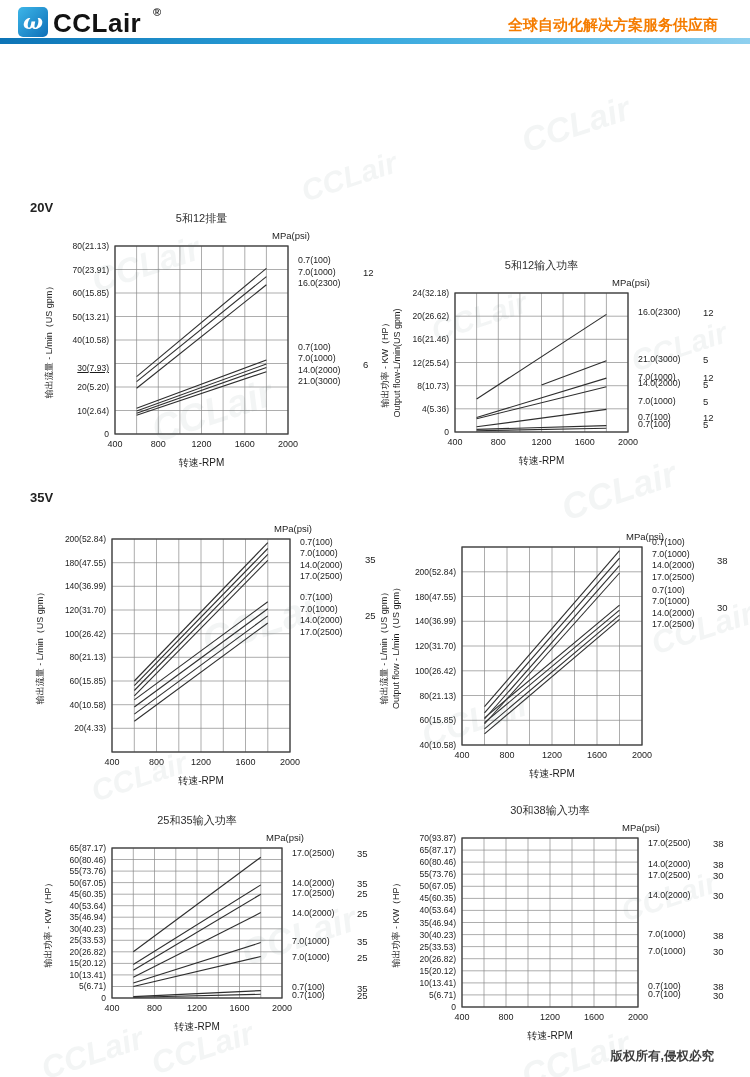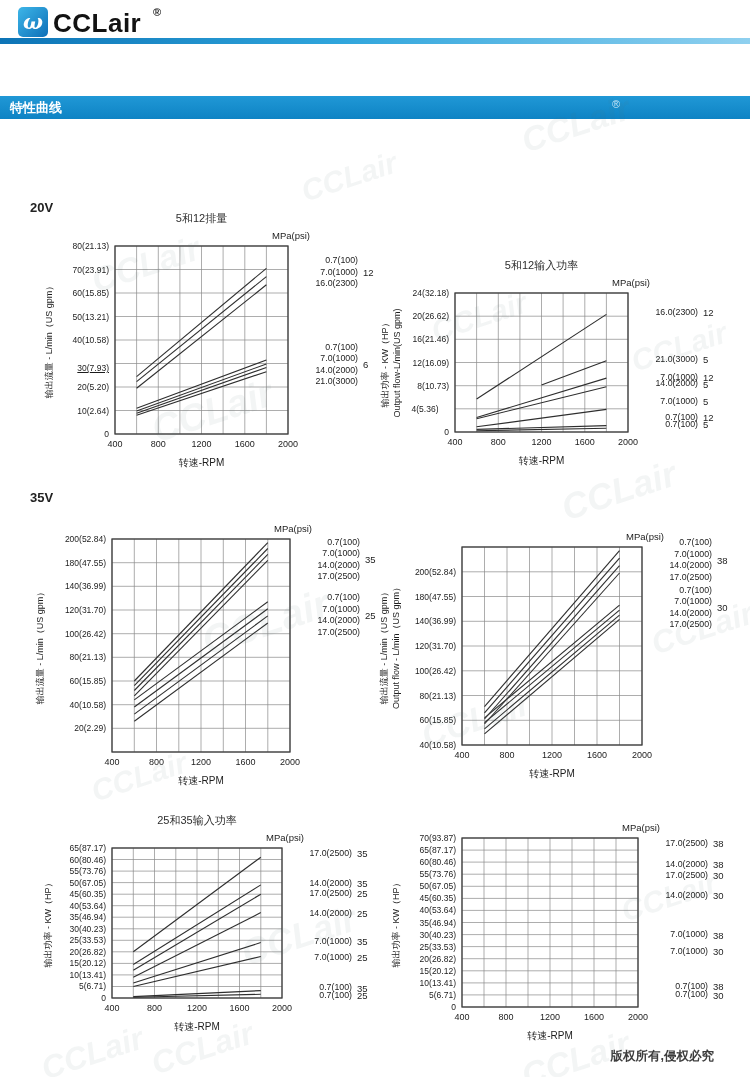--- a/index.html
+++ b/index.html
@@ -32,39 +32,37 @@
   .dline{stroke:#2e2e2e;stroke-width:1.1;}
   .ytick{position:absolute;font-size:8.5px;text-align:right;color:#1c1c1c;white-space:nowrap;}
   .xtick{position:absolute;font-size:9px;width:40px;text-align:center;color:#1c1c1c;}
   .xlabel{position:absolute;left:0;text-align:center;font-size:10px;color:#1c1c1c;}
   .ctitle{position:absolute;text-align:center;font-size:11px;color:#2e2e2e;}
   .mpa{position:absolute;font-size:9.5px;color:#1c1c1c;white-space:nowrap;}
   .ylab-wrap{position:absolute;width:0;height:0;}
   .ylab{position:absolute;left:0;top:0;white-space:nowrap;font-size:9px;color:#1c1c1c;
         transform:rotate(-90deg) translate(-50%,-50%);transform-origin:0 0;display:inline-block;}
   .lgroup{position:absolute;display:flex;align-items:center;}
-  .litems{text-align:right;width:60px;}
+  .litems{width:60px;}
   .litem{font-size:8.8px;line-height:11.5px;color:#1c1c1c;white-space:nowrap;}
   .lsize{font-size:9.5px;color:#1c1c1c;margin-left:5px;width:14px;text-align:left;}
 </style>
 </head>
 <body>
 
 <div class="page">
 
   <div class="logo-box">
     <span class="logo-glyph">ω</span>
   </div>
   <div class="brand">CCLair</div>
   <div class="brand-reg">®</div>
+  <div class="tagline">全球自动化解决方案服务供应商</div>
   <div class="blue-strip"></div>
 
-  <div class="section-bar">
-    <div class="section-bar-label">特性曲线</div>
-  </div>
   <div class="bar-reg">®</div>
 
 
   <div class="pump-section" style="top:200px;">20V</div>
   <div class="pump-section" style="top:490px;">35V</div>
 
   <div class="chart" style="left: 115px; top: 246px; width: 173px; height: 188px;">
       <svg width="173" height="188">
         <line class="grid" x1="0.0" y1="0" x2="0.0" y2="188"></line>
         <line class="grid" x1="21.6" y1="0" x2="21.6" y2="188"></line>
@@ -154,23 +152,23 @@
         <polyline class="dline" fill="none" points="86.5,92.1 151.4,67.8"></polyline>
         <polyline class="dline" fill="none" points="21.6,124.5 151.4,85.1"></polyline>
         <polyline class="dline" fill="none" points="21.6,125.7 151.4,93.8"></polyline>
         <polyline class="dline" fill="none" points="21.6,133.8 151.4,116.4"></polyline>
         <polyline class="dline" fill="none" points="21.6,136.4 151.4,132.6"></polyline>
         <polyline class="dline" fill="none" points="21.6,137.8 151.4,135.2"></polyline>
       </svg>
       <div class="ytick" style="top: -5px; left: -54px; width: 48px;">24(32.18)</div>
       <div class="ytick" style="top: 18.1667px; left: -54px; width: 48px;">20(26.62)</div>
       <div class="ytick" style="top: 41.3333px; left: -54px; width: 48px;">16(21.46)</div>
-      <div class="ytick" style="top: 64.5px; left: -54px; width: 48px;">12(16.09)</div>
+      <div class="ytick" style="top: 64.5px; left: -54px; width: 48px;">12(25.54)</div>
       <div class="ytick" style="top: 87.6667px; left: -54px; width: 48px;">8(10.73)</div>
-      <div class="ytick" style="top: 110.833px; left: -54px; width: 48px; text-align: center;">4(5.36)</div>
+      <div class="ytick" style="top: 110.833px; left: -54px; width: 48px;">4(5.36)</div>
       <div class="ytick" style="top: 134px; left: -54px; width: 48px;">0</div>
       <div class="xtick" style="left: -20px; top: 144px;">400</div>
       <div class="xtick" style="left: 23.25px; top: 144px;">800</div>
       <div class="xtick" style="left: 66.5px; top: 144px;">1200</div>
       <div class="xtick" style="left: 109.75px; top: 144px;">1600</div>
       <div class="xtick" style="left: 153px; top: 144px;">2000</div>
       <div class="xlabel" style="top: 161px; width: 173px;">转速-RPM</div>
       <div class="ctitle" style="top: -35px; left: -20px; width: 213px;">5和12输入功率</div>
       <div class="mpa" style="top: -16px; right: -22px;">MPa(psi)</div>
       <div class="ylab-wrap" style="left: -70px; top: 69.5px;">
@@ -254,21 +252,21 @@
         <polyline class="dline" fill="none" points="22.3,182.2 155.8,84.0"></polyline>
       </svg>
       <div class="ytick" style="top: -5px; left: -62px; width: 56px;">200(52.84)</div>
       <div class="ytick" style="top: 18.6667px; left: -62px; width: 56px;">180(47.55)</div>
       <div class="ytick" style="top: 42.3333px; left: -62px; width: 56px;">140(36.99)</div>
       <div class="ytick" style="top: 66px; left: -62px; width: 56px;">120(31.70)</div>
       <div class="ytick" style="top: 89.6667px; left: -62px; width: 56px;">100(26.42)</div>
       <div class="ytick" style="top: 113.333px; left: -62px; width: 56px;">80(21.13)</div>
       <div class="ytick" style="top: 137px; left: -62px; width: 56px;">60(15.85)</div>
       <div class="ytick" style="top: 160.667px; left: -62px; width: 56px;">40(10.58)</div>
-      <div class="ytick" style="top: 184.333px; left: -62px; width: 56px;">20(2.29)</div>
+      <div class="ytick" style="top: 184.333px; left: -62px; width: 56px;">20(4.33)</div>
       <div class="xtick" style="left: -20px; top: 218px;">400</div>
       <div class="xtick" style="left: 24.5px; top: 218px;">800</div>
       <div class="xtick" style="left: 69px; top: 218px;">1200</div>
       <div class="xtick" style="left: 113.5px; top: 218px;">1600</div>
       <div class="xtick" style="left: 158px; top: 218px;">2000</div>
       <div class="xlabel" style="top: 235px; width: 178px;">转速-RPM</div>
       <div class="mpa" style="top: -16px; right: -22px;">MPa(psi)</div>
       <div class="ylab-wrap" style="left: -72px; top: 106.5px;">
         <span class="ylab">输出流量 - L/min（US gpm）</span>
       </div>
@@ -512,20 +510,21 @@
       <div class="ytick" style="top: 127.786px; left: -56px; width: 50px;">15(20.12)</div>
       <div class="ytick" style="top: 139.857px; left: -56px; width: 50px;">10(13.41)</div>
       <div class="ytick" style="top: 151.929px; left: -56px; width: 50px;">5(6.71)</div>
       <div class="ytick" style="top: 164px; left: -56px; width: 50px;">0</div>
       <div class="xtick" style="left: -20px; top: 174px;">400</div>
       <div class="xtick" style="left: 24px; top: 174px;">800</div>
       <div class="xtick" style="left: 68px; top: 174px;">1200</div>
       <div class="xtick" style="left: 112px; top: 174px;">1600</div>
       <div class="xtick" style="left: 156px; top: 174px;">2000</div>
       <div class="xlabel" style="top: 191px; width: 176px;">转速-RPM</div>
+      <div class="ctitle" style="top: -35px; left: -20px; width: 216px;">30和38输入功率</div>
       <div class="mpa" style="top: -16px; right: -22px;">MPa(psi)</div>
       <div class="ylab-wrap" style="left: -66px; top: 84.5px;">
         <span class="ylab">输出功率 - KW（HP）</span>
       </div>
       <div class="lgroup" style="left: 186px; top: 0px;">
         <div class="litems">
           <div class="litem">17.0(2500)</div>
         </div>
         <div class="lsize">38</div>
       </div>

